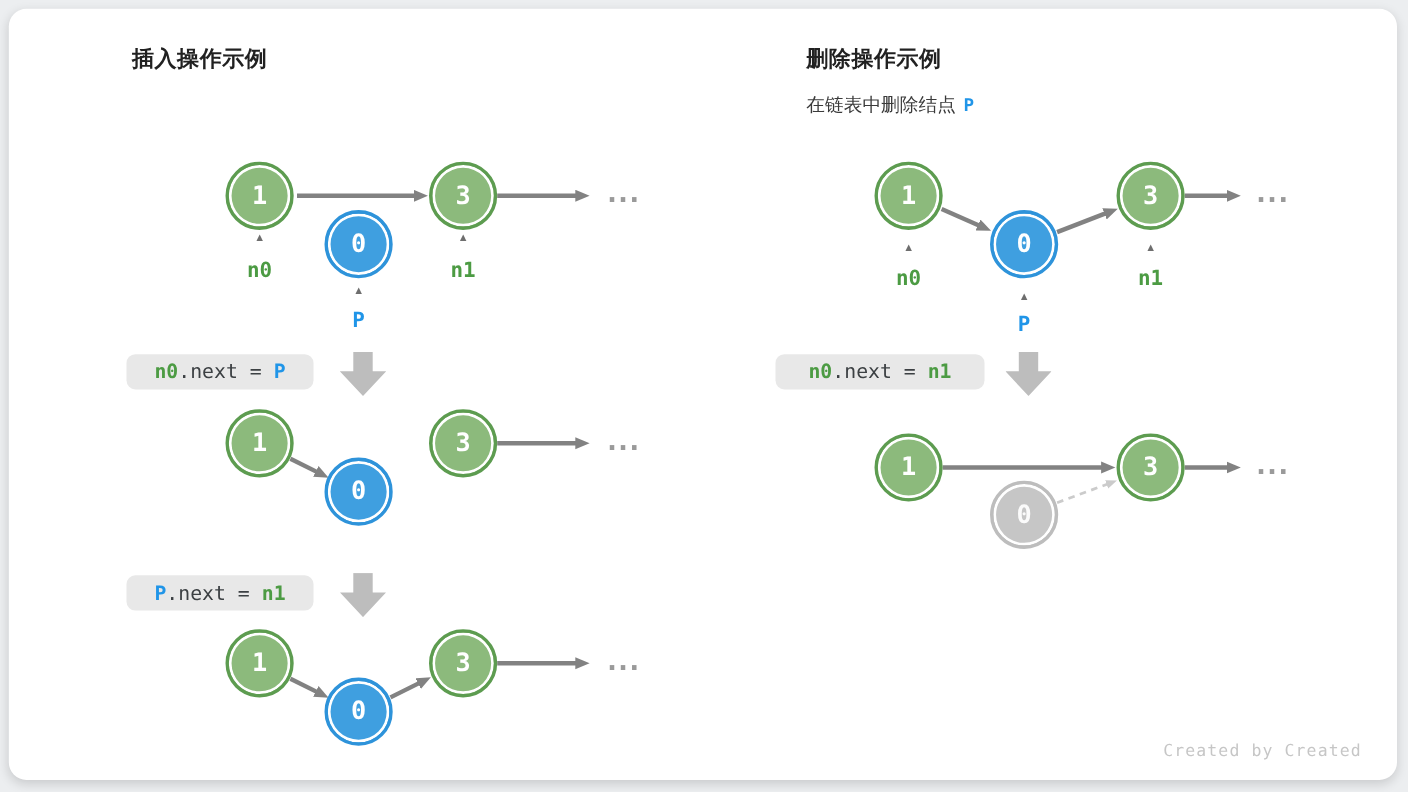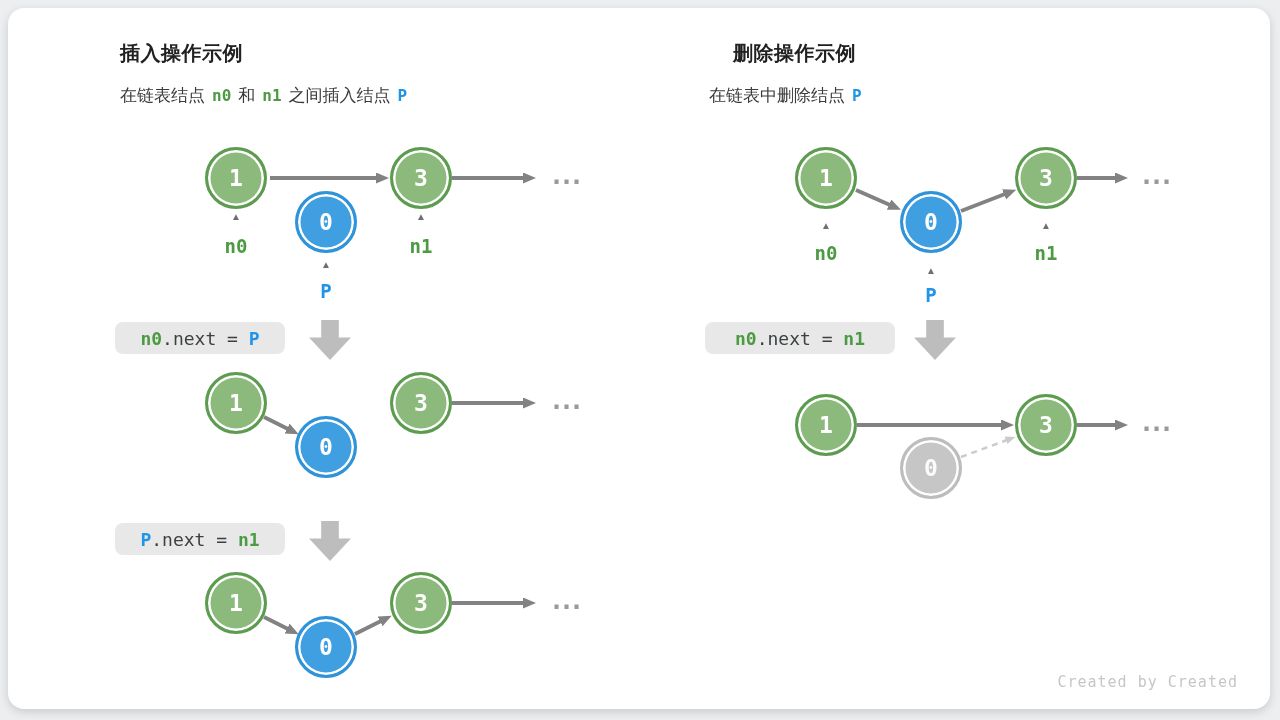--- a/index.html
+++ b/index.html
@@ -104,21 +104,20 @@
     <line x1="848" y1="182" x2="882" y2="197" stroke="#828282" stroke-width="4" marker-end="url(#ah)"></line>
     <line x1="953" y1="203" x2="997" y2="186" stroke="#828282" stroke-width="4" marker-end="url(#ah)"></line>
     <line x1="1069" y1="170" x2="1108" y2="170" stroke="#828282" stroke-width="4" marker-end="url(#ah)"></line>
 
     <line x1="849" y1="417" x2="994" y2="417" stroke="#828282" stroke-width="4" marker-end="url(#ah)"></line>
     <line x1="953" y1="449" x2="999" y2="432" stroke="#cbcbcb" stroke-width="2.5" stroke-dasharray="6 5" marker-end="url(#ahd)"></line>
     <line x1="1069" y1="417" x2="1108" y2="417" stroke="#828282" stroke-width="4" marker-end="url(#ah)"></line>
   </svg>
 
   <div class="section-title" style="left:112px;top:32px">插入操作示例</div>
-  <div class="subtitle" style="left:112px;top:76px"><span>在链表结点</span><span class="code-inline tok-green">n0</span><span>和</span><span class="code-inline tok-green">n1</span><span>之间插入结点</span><span class="code-inline tok-blue">P</span></div>
 
   <div class="node green" style="left:197px;top:139px">
       <span class="node-val">1</span>
     </div>
   <div class="node green" style="left:382px;top:139px">
       <span class="node-val">3</span>
     </div>
   <div class="node blue" style="left:287px;top:183px">
       <span class="node-val">0</span>
     </div>
@@ -152,21 +151,21 @@
     </div>
   <div class="node blue" style="left:287px;top:608px">
       <span class="node-val">0</span>
     </div>
   <div class="node green" style="left:382px;top:564px">
       <span class="node-val">3</span>
     </div>
   <div class="ellipsis" style="left:531px;top:578px">...</div>
 
   <div class="section-title" style="left:725px;top:32px">删除操作示例</div>
-  <div class="subtitle" style="left:701px;top:76px"><span>在链表中删除结点</span><span class="code-inline tok-blue">P</span></div>
+  <div class="subtitle" style="left:725px;top:76px"><span>在链表中删除结点</span><span class="code-inline tok-blue">P</span></div>
 
   <div class="node green" style="left:787px;top:139px">
       <span class="node-val">1</span>
     </div>
   <div class="node blue" style="left:892px;top:183px">
       <span class="node-val">0</span>
     </div>
   <div class="node green" style="left:1007px;top:139px">
       <span class="node-val">3</span>
     </div>

